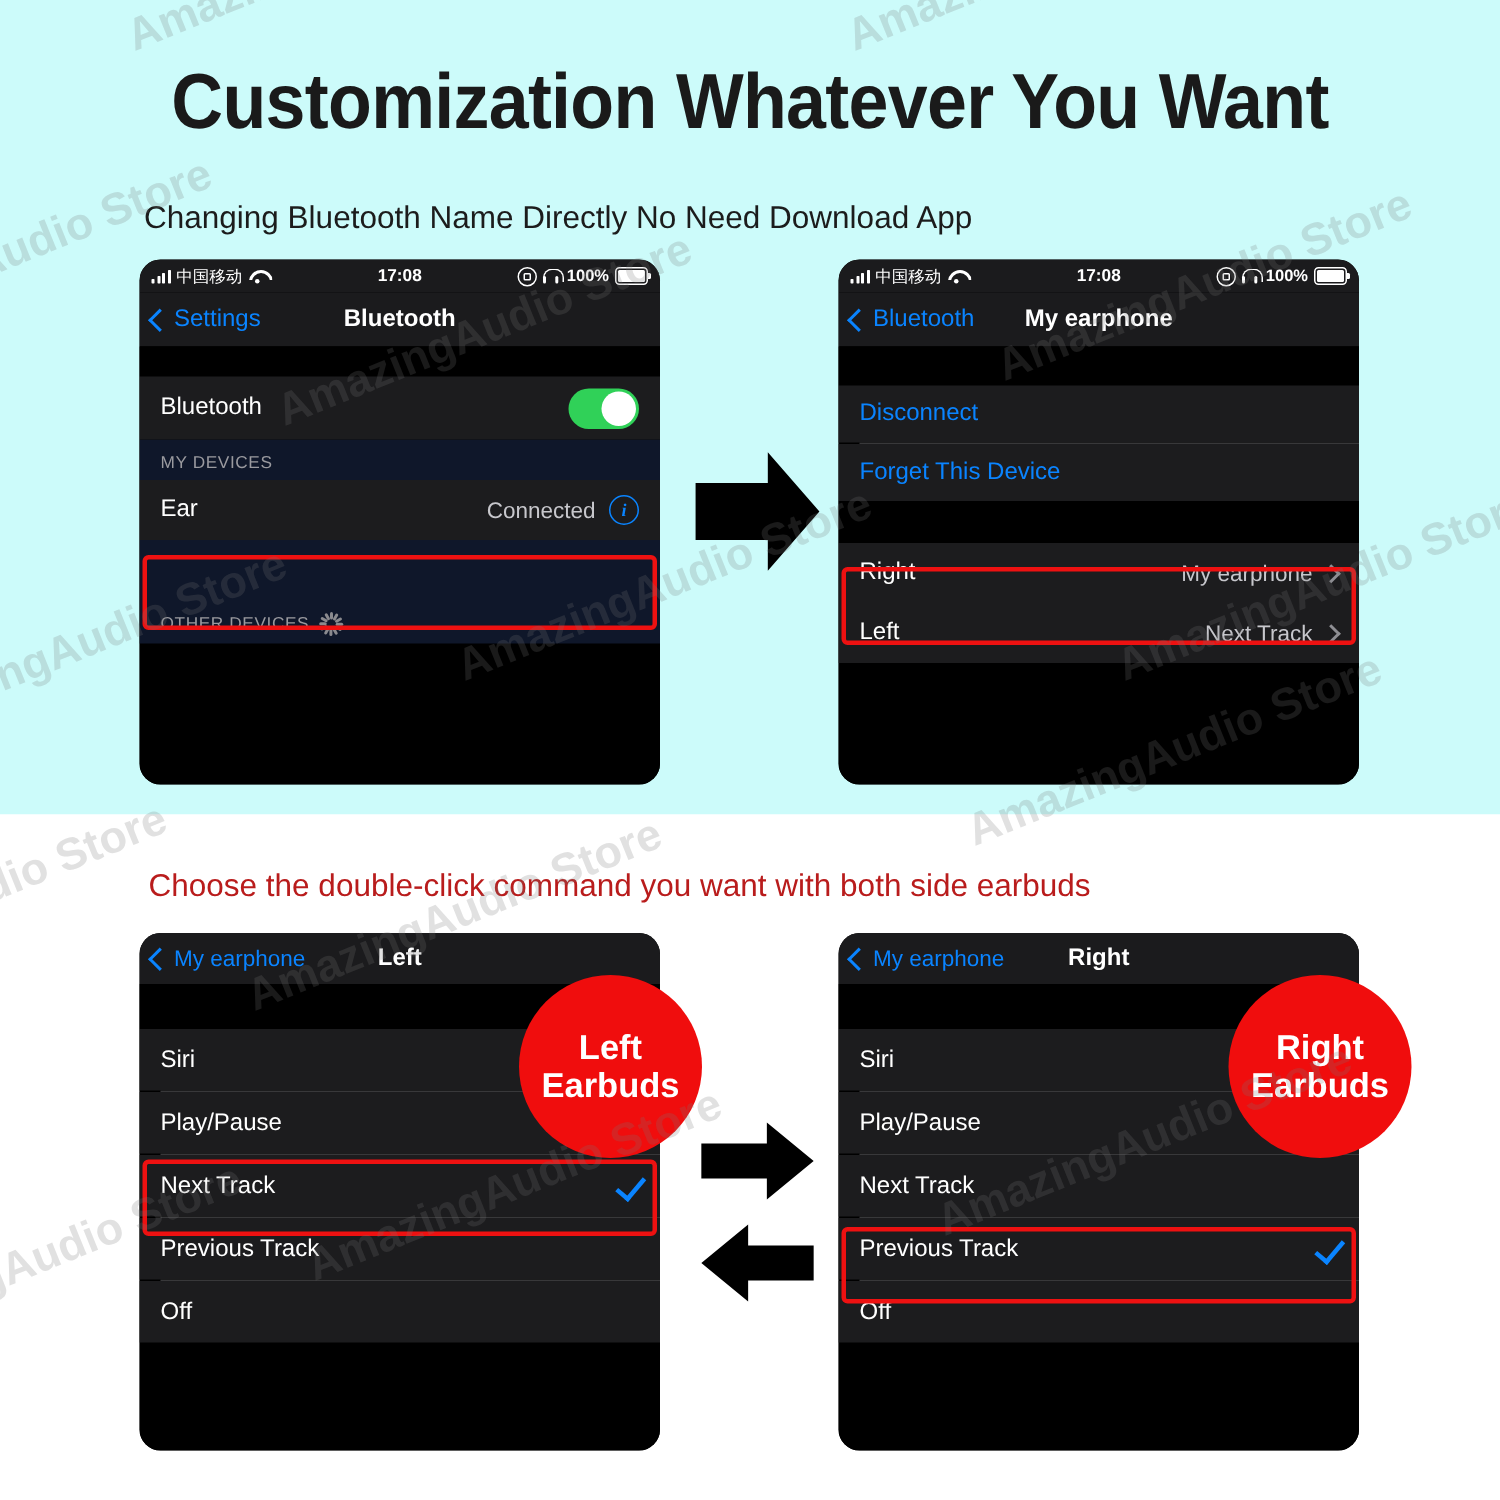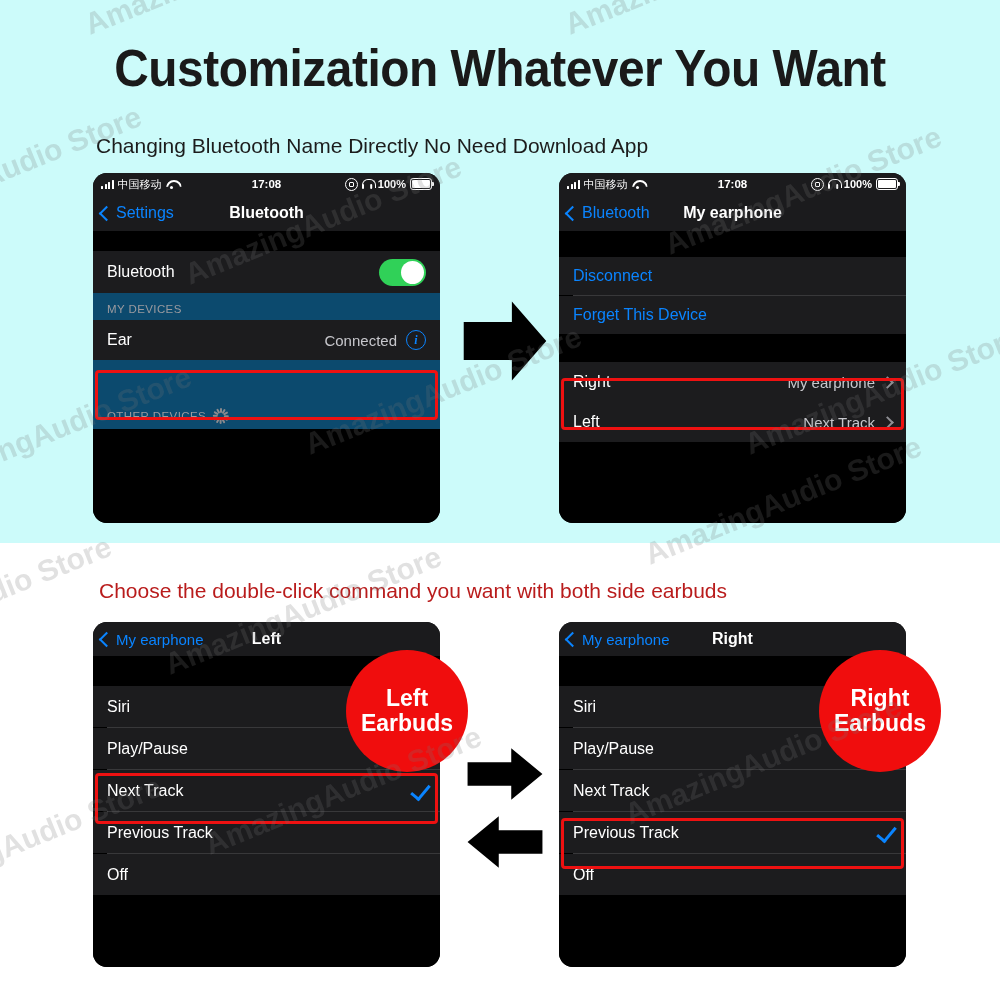--- a/index.html
+++ b/index.html
@@ -157,21 +157,21 @@
     padding: 0 14px;
     color: #ffffff;
     font-size: 16px;
   }
   .row .val { margin-left: auto; color: #c7c7cc; font-size: 15px; }
   .row.blue { color: #0a84ff; }
   .row-sep { height:1px; background:#38383a; margin-left:14px; }
   .hdr {
     padding: 10px 14px 5px 14px;
     color: #9a9a9f; font-size: 11.5px; letter-spacing: .4px;
-    background: #0c4a6e;
+    background: #0f172a;
     display:flex; align-items:center; gap:7px;
   }
   .caption {
     padding: 7px 14px 4px 14px;
     color: #8e8e93; font-size: 11.5px; background:#000;
   }
   .chev-r {
     width: 7px; height: 7px; margin-left: 8px;
     border-top: 2px solid #8e8e93; border-right: 2px solid #8e8e93;
     transform: rotate(45deg); display:inline-block;

